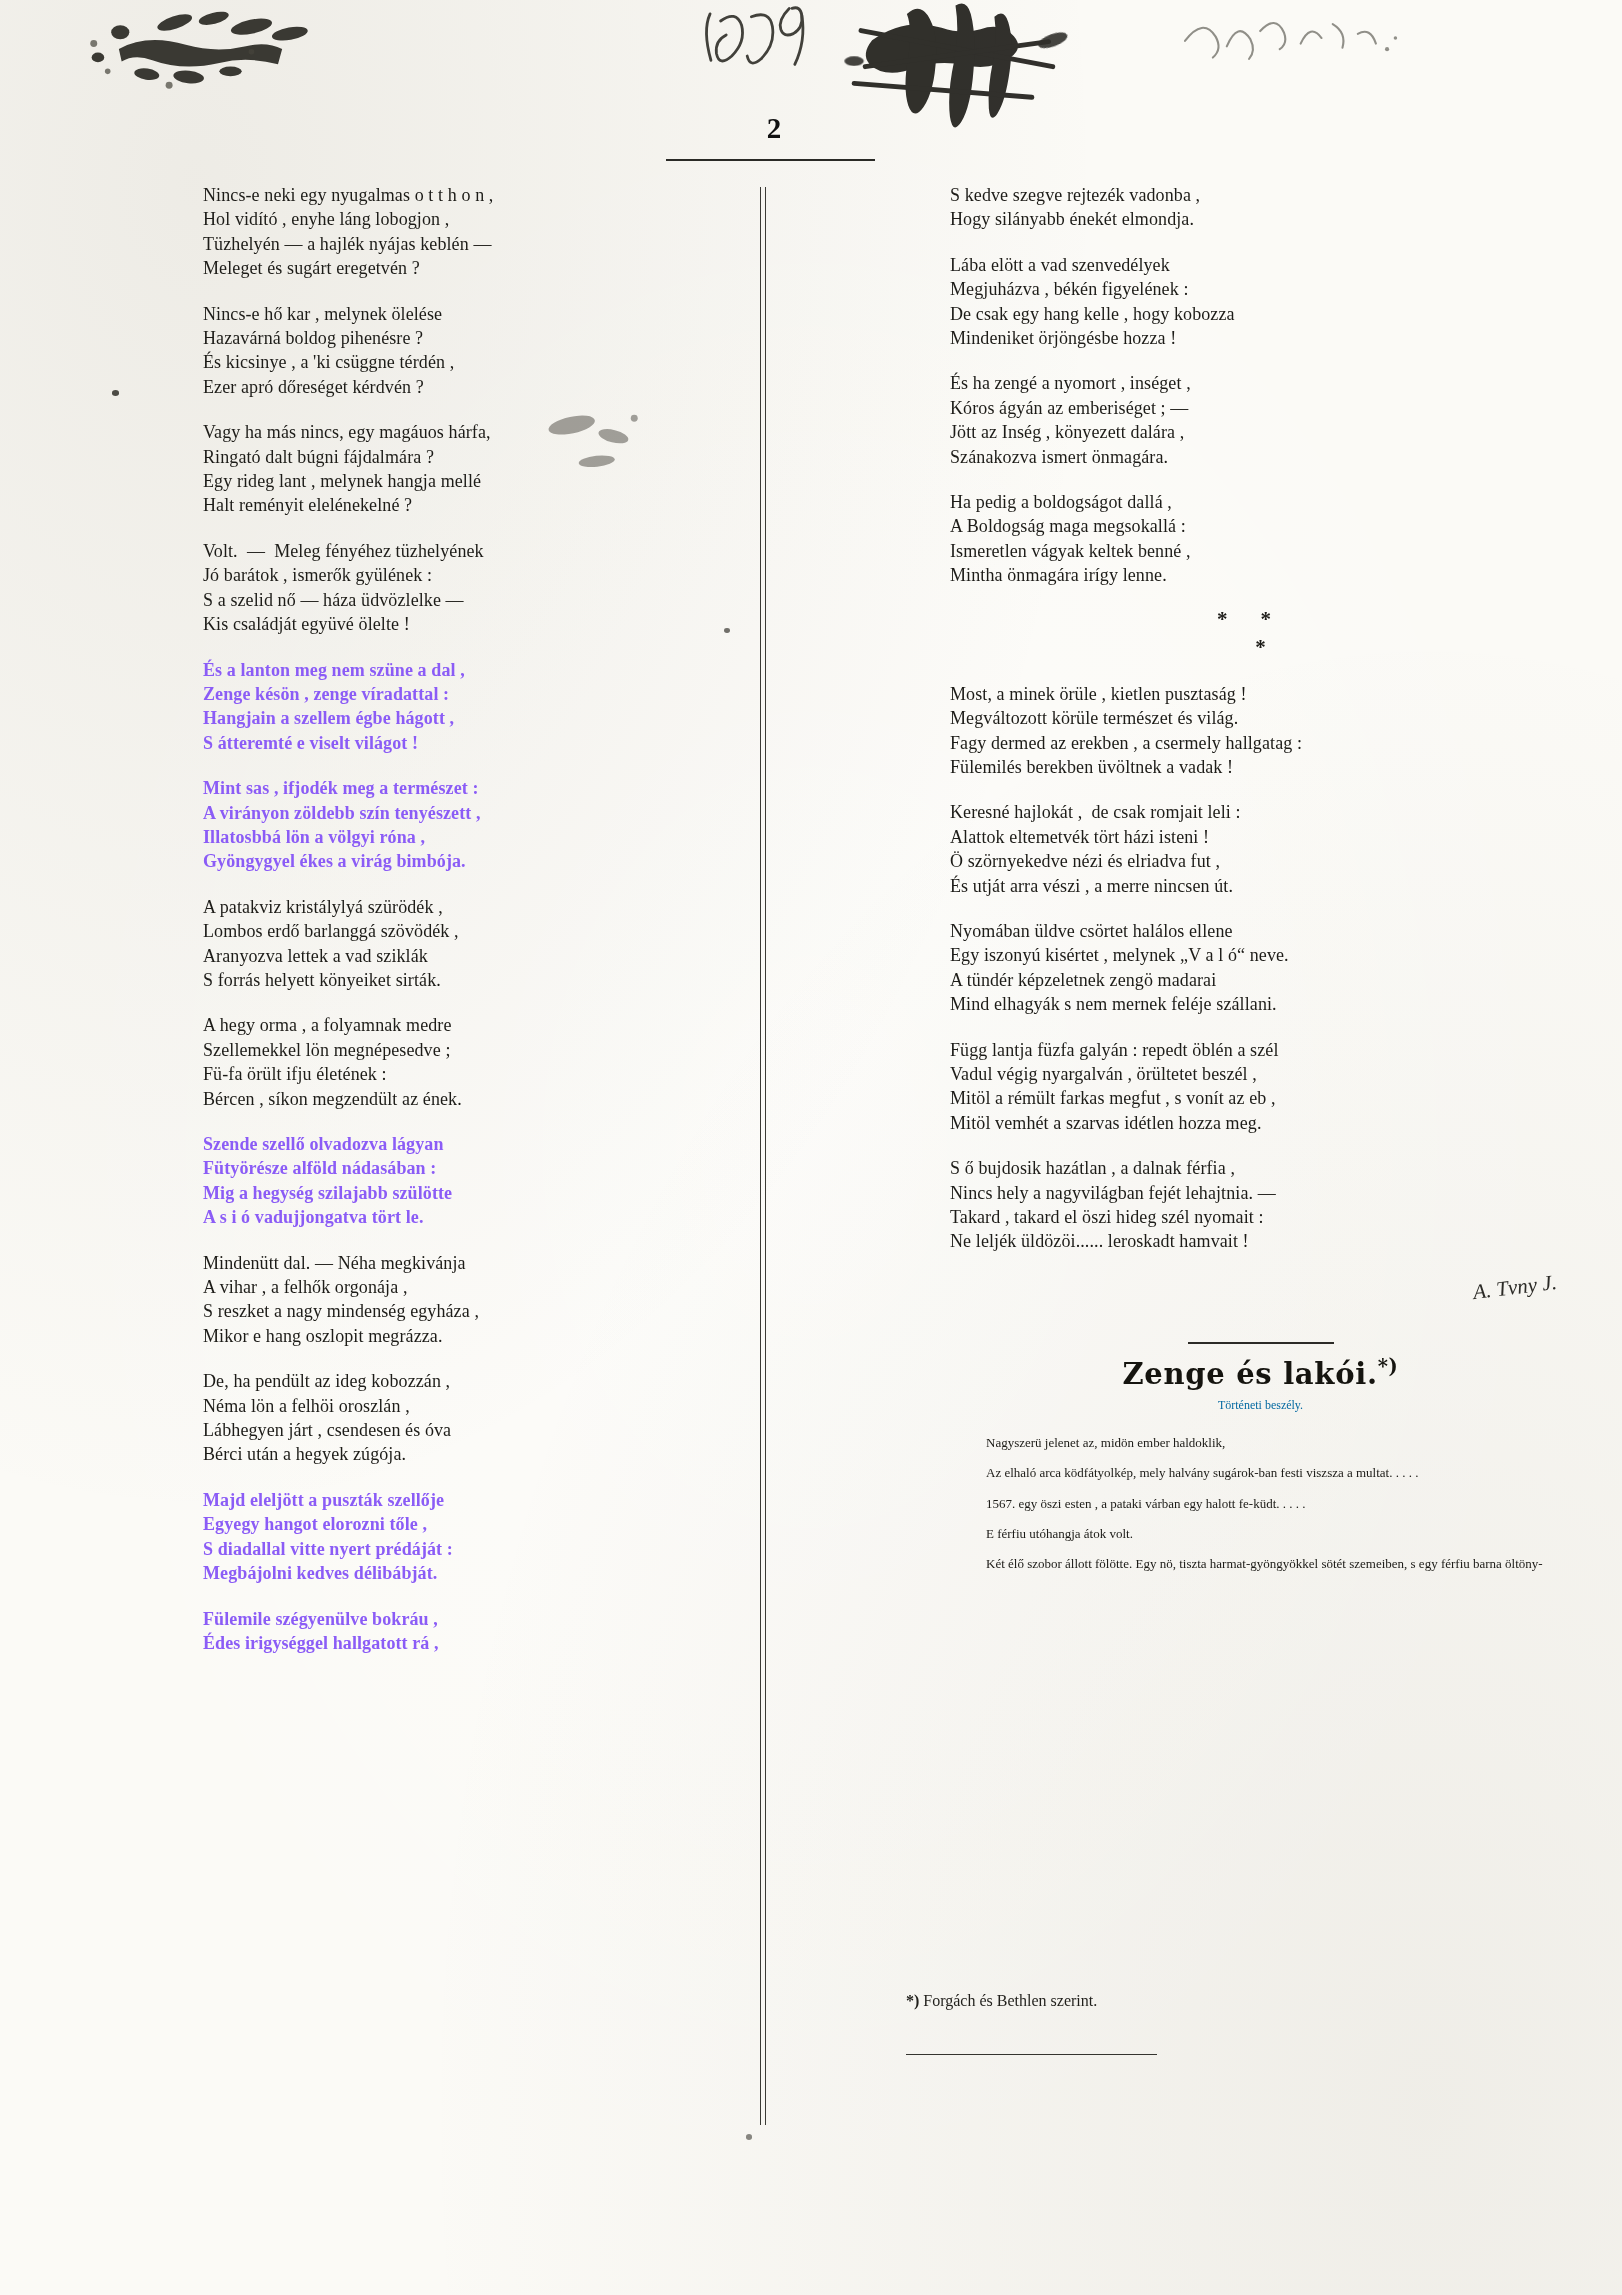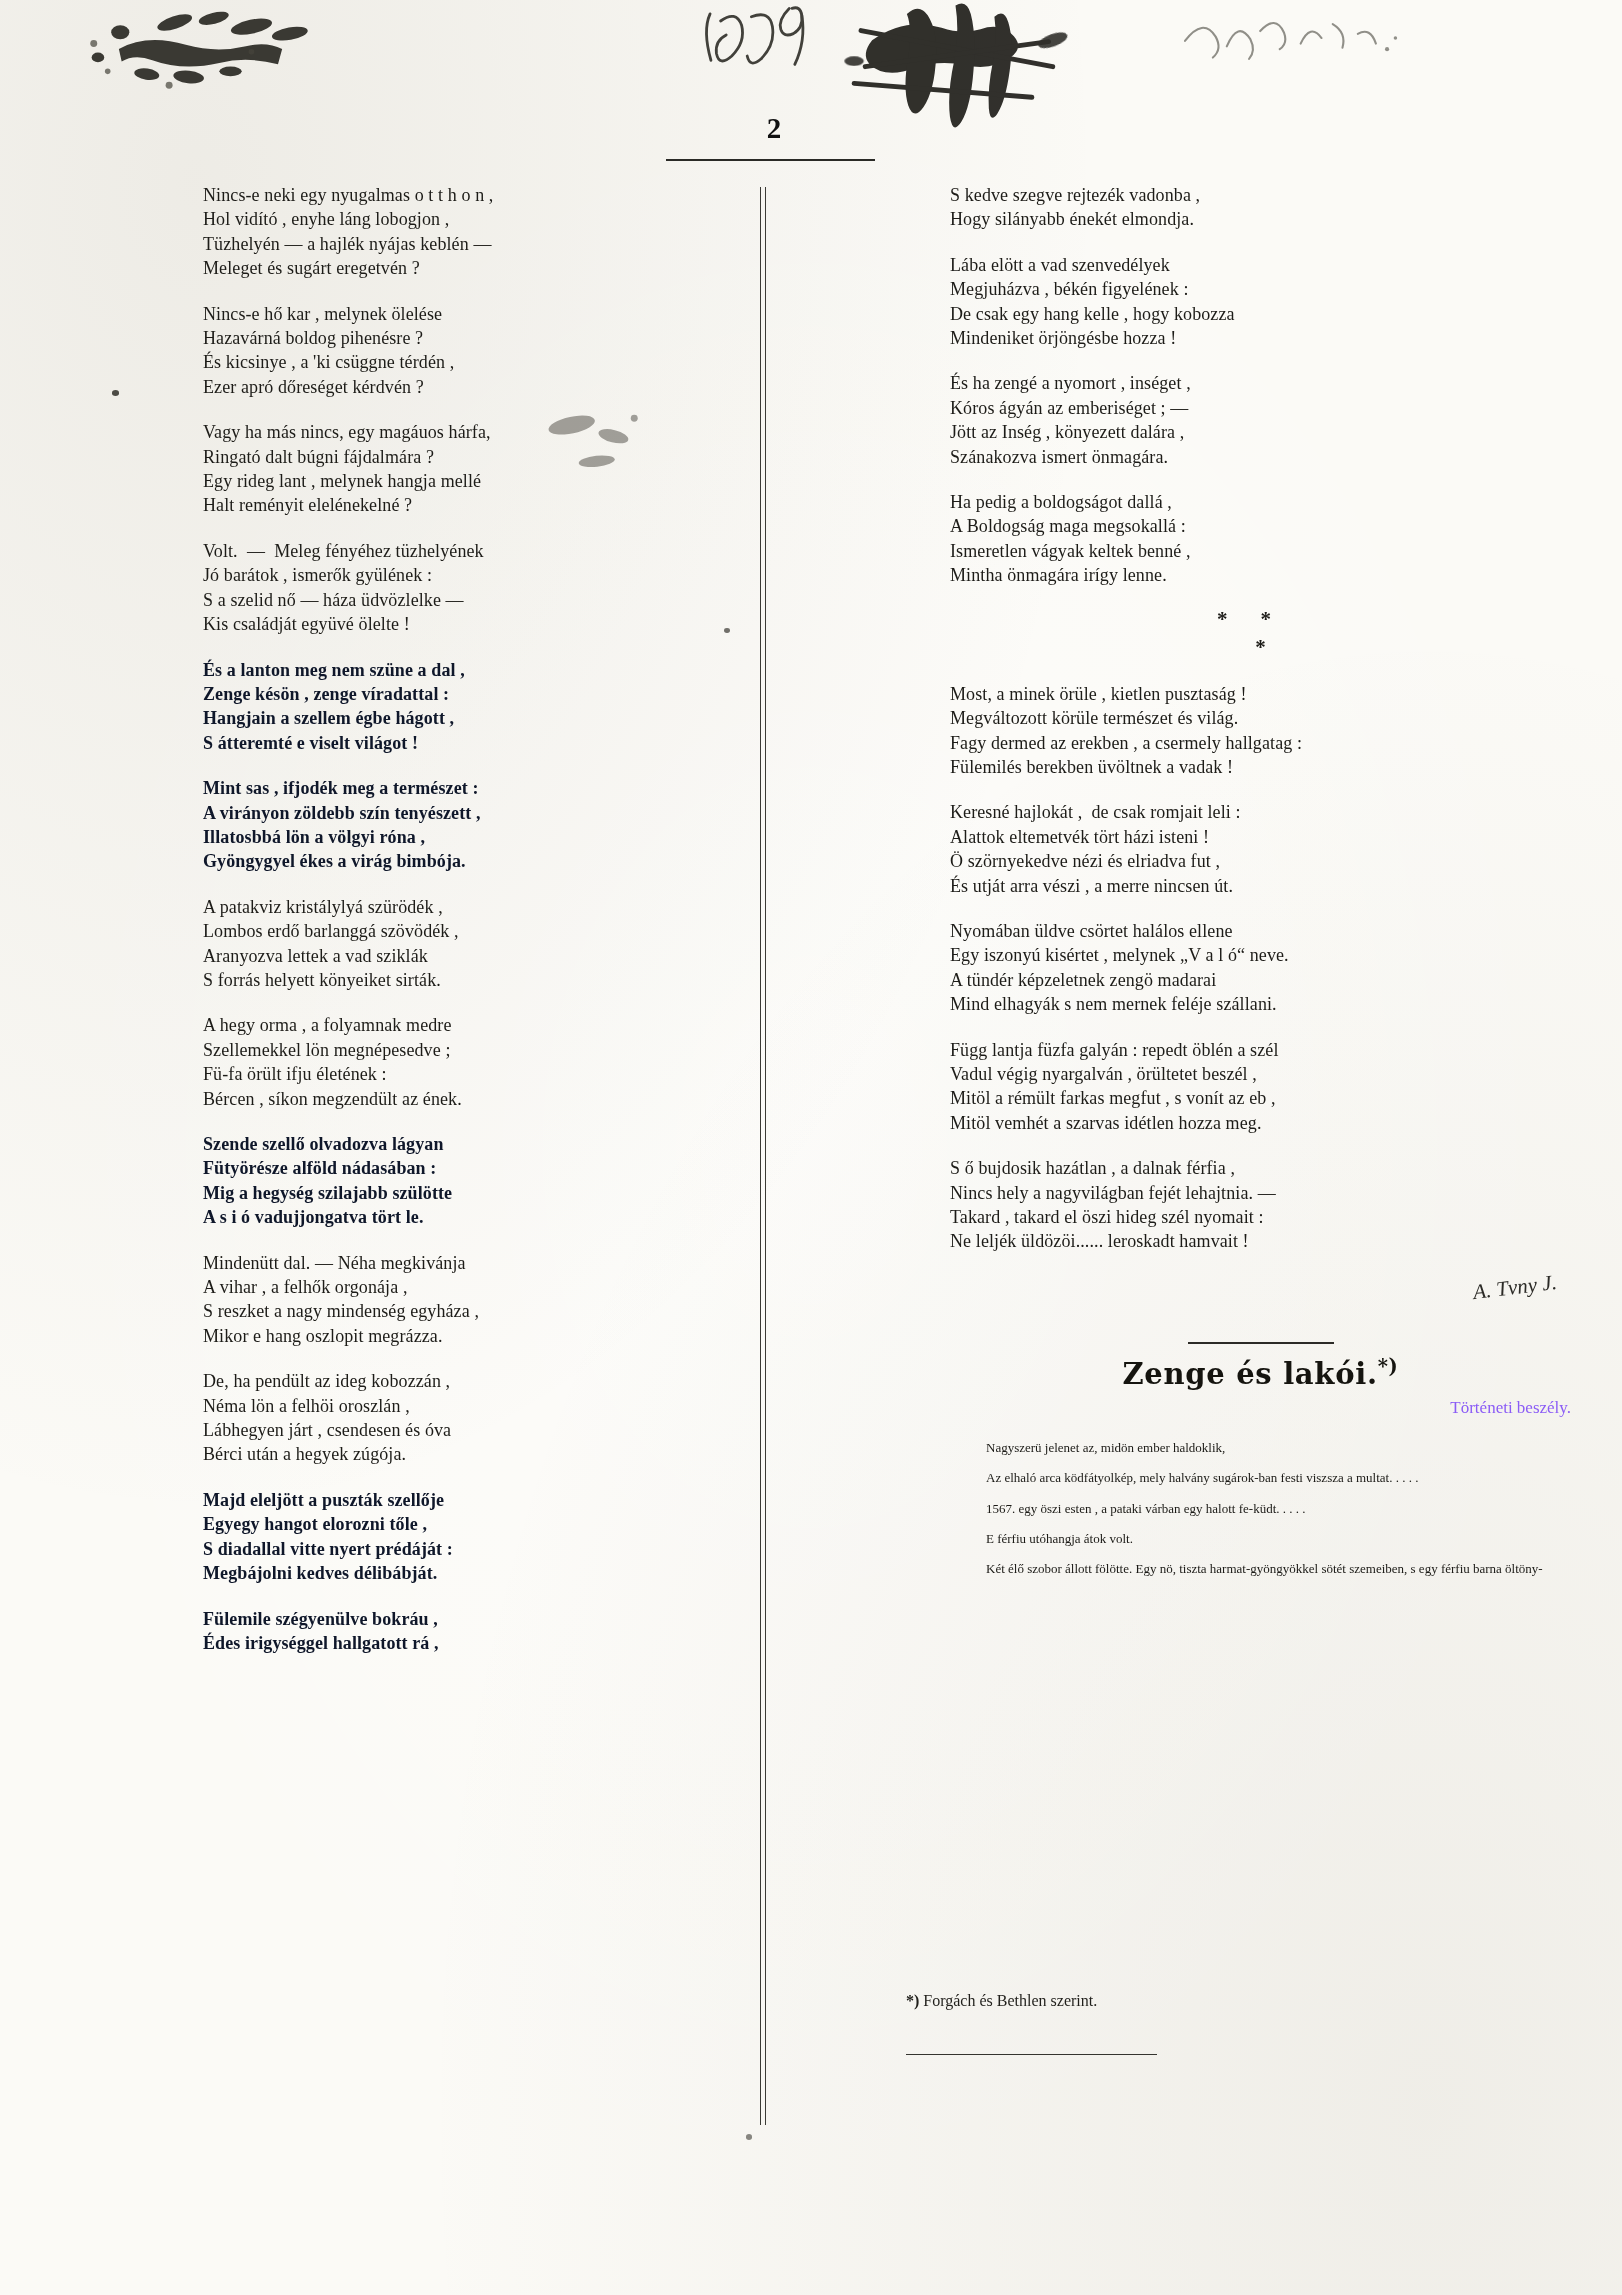--- a/index.html
+++ b/index.html
@@ -109,21 +109,21 @@
     font-size: 18px;
     line-height: 24.4px;
     font-family: "Liberation Serif", serif;
     color: #1d1c18;
     letter-spacing: 0.1px;
   }
   .stanza .line {
     display: block;
     white-space: pre-wrap;
   }
-  .stanza.bolded .line { font-weight: bold; color: #0f172a; }
+  .stanza.bolded .line { font-weight: bold; color: #8b5cf6; }
 
   .stanza.firstblock { margin-top: 0; }
 
   
   .asterisks {
     text-align: center;
     font-size: 21px;
     line-height: 21px;
     margin: 19.5px 0 24px 0;
     letter-spacing: 33px;
@@ -164,25 +164,25 @@
     letter-spacing: 0.7px;
     color: #15140f;
     margin: 0;
   }
   #article-title .fn {
     font-size: 19.5px;
     vertical-align: super;
     font-weight: bold;
   }
   #article-subtitle {
-    text-align: right;
-    font-size: 17px;
+    text-align: center;
+    font-size: 12px;
     margin: 7px 0 15.3px 0;
     font-family: "Liberation Serif", serif;
-    color: #8b5cf6;
+    color: #0369a1;
   }
   .prose {
     font-size: 13px;
     line-height: 29px;
     text-align: justify;
     font-family: "Liberation Serif", serif;
     color: #1b1a16;
     margin: 0 0 1.4px 0;
   }
   .prose.indent { text-indent: 36px; }

